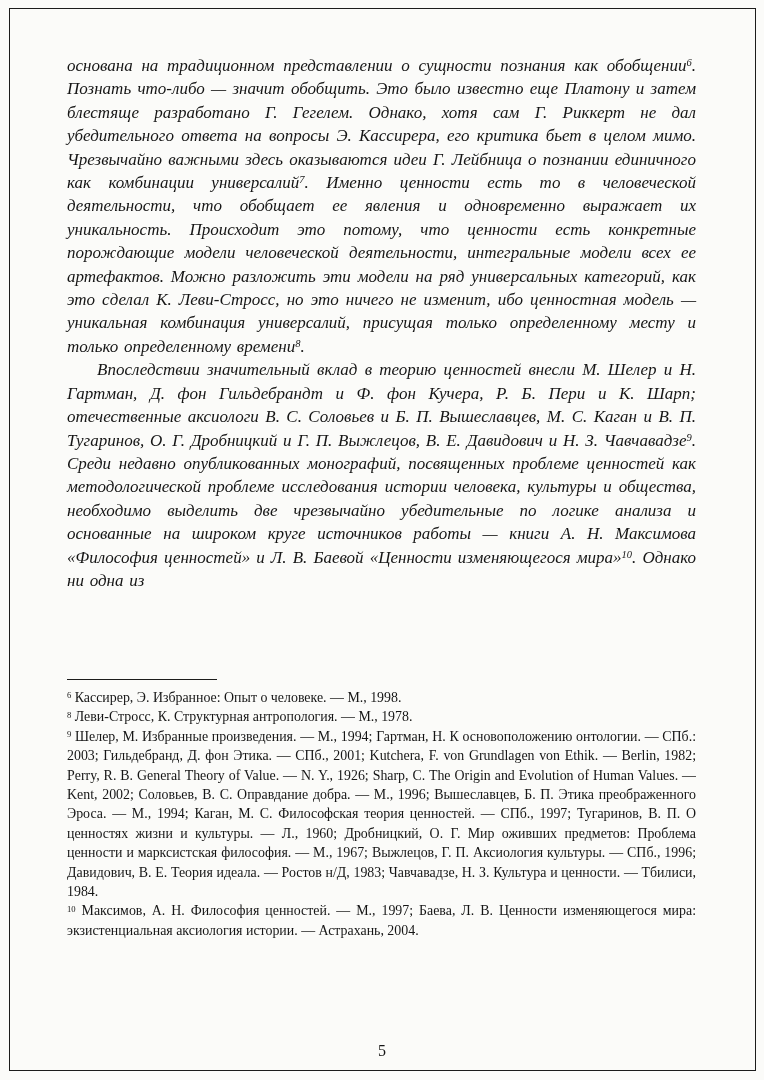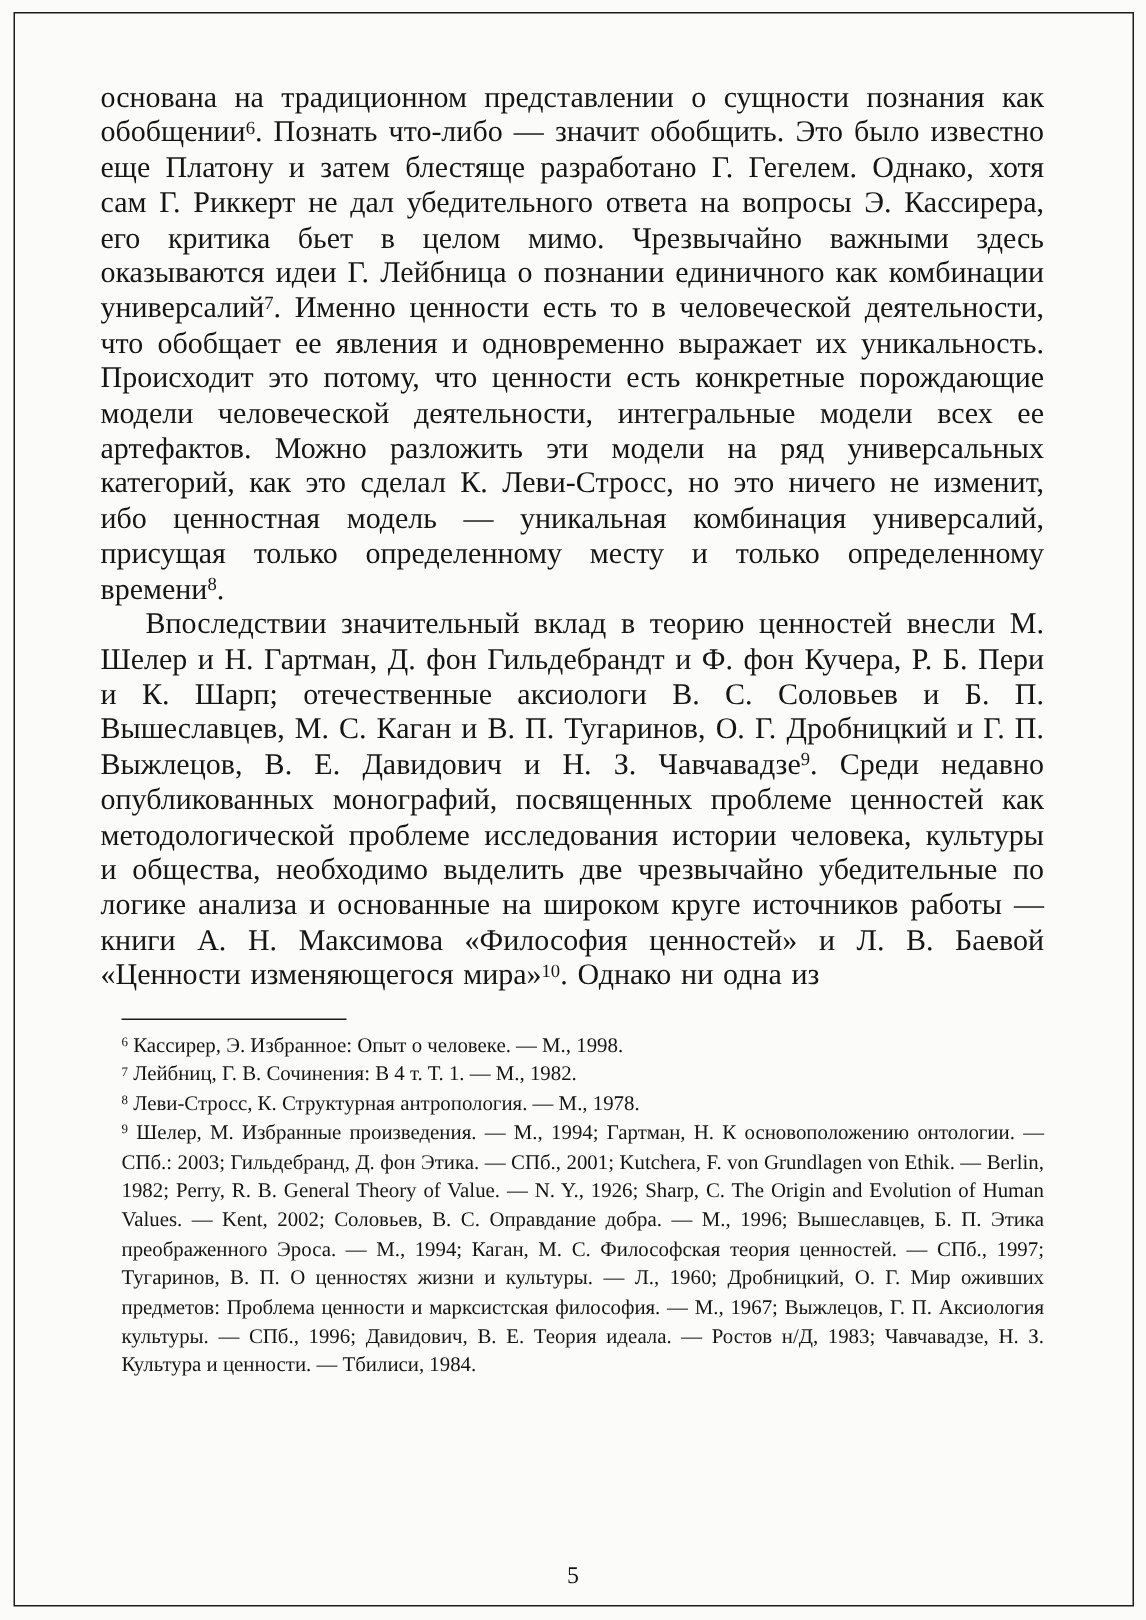--- a/index.html
+++ b/index.html
@@ -17,36 +17,37 @@
     left: 9px; top: 8px; right: 8px; bottom: 9px;
     border: 1.5px solid #1c1c1c;
     pointer-events: none;
   }
   .body-block {
     position: absolute;
     left: 67px; right: 68px; top: 54px;
   }
   .body-block p {
     margin: 0;
-    font-size: 20px;
+    font-size: 17px;
     line-height: 23.4px;
     text-align: justify;
     word-spacing: 1.5px;
+    font-style: italic;
   }
   .body-block p.indent { text-indent: 30px; }
   sup {
     font-size: 0.62em;
     line-height: 0;
     vertical-align: baseline;
     position: relative;
     top: -0.45em;
   }
   .footnote-block {
     position: absolute;
-    left: 67px; right: 68px; top: 679px; margin-left: 14px;
+    left: 67px; right: 68px; top: 679px;
   }
   .footnote-sep {
     width: 150px;
     height: 0;
     border-top: 1.6px solid #1c1c1c;
     margin: 0 0 8px 0;
   }
   .footnote-block p {
     margin: 0;
     font-size: 13.9px;
@@ -68,19 +69,19 @@
 
 <div class="body-block" id="body-block">
     <p><span>основана на традиционном представлении о сущности познания как обобщении</span><sup>6</sup><span>. Познать что-либо — значит обобщить. Это было известно еще Платону и затем блестяще разработано Г. Гегелем. Однако, хотя сам Г. Риккерт не дал убедительного ответа на вопросы Э. Кассирера, его критика бьет в целом мимо. Чрезвычайно важными здесь оказываются идеи Г. Лейбница о познании единичного как комбинации универсалий</span><sup>7</sup><span>. Именно ценности есть то в человеческой деятельности, что обобщает ее явления и одновременно выражает их уникальность. Происходит это потому, что ценности есть конкретные порождающие модели человеческой деятельности, интегральные модели всех ее артефактов. Можно разложить эти модели на ряд универсальных категорий, как это сделал К. Леви-Стросс, но это ничего не изменит, ибо ценностная модель — уникальная комбинация универсалий, присущая только определенному месту и только определенному времени</span><sup>8</sup><span>.</span></p>
     <p class="indent"><span>Впоследствии значительный вклад в теорию ценностей внесли М. Шелер и Н. Гартман, Д. фон Гильдебрандт и Ф. фон Кучера, Р. Б. Пери и К. Шарп; отечественные аксиологи В. С. Соловьев и Б. П. Вышеславцев, М. С. Каган и В. П. Тугаринов, О. Г. Дробницкий и Г. П. Выжлецов, В. Е. Давидович и Н. З. Чавчавадзе</span><sup>9</sup><span>. Среди недавно опубликованных монографий, посвященных проблеме ценностей как методологической проблеме исследования истории человека, культуры и общества, необходимо выделить две чрезвычайно убедительные по логике анализа и основанные на широком круге источников работы — книги А. Н. Максимова «Философия ценностей» и Л. В. Баевой «Ценности изменяющегося мира»</span><sup>10</sup><span>. Однако ни одна из</span></p>
   </div>
 
 <div class="footnote-block">
   <div class="footnote-sep"></div>
   <div id="footnotes">
       <p><sup>6</sup><span> Кассирер, Э. Избранное: Опыт о человеке. — М., 1998.</span></p>
-      <p><sup>7</sup><span> Лейбниц, Г. В. Сочинения: В 4 т. Т. 1. — М., 1982.</span></p>
       <p><sup>8</sup><span> Леви-Стросс, К. Структурная антропология. — М., 1978.</span></p>
       <p><sup>9</sup><span> Шелер, М. Избранные произведения. — М., 1994; Гартман, Н. К основоположению онтологии. — СПб.: 2003; Гильдебранд, Д. фон Этика. — СПб., 2001; Kutchera, F. von Grundlagen von Ethik. — Berlin, 1982; Perry, R. B. General Theory of Value. — N. Y., 1926; Sharp, C. The Origin and Evolution of Human Values. — Kent, 2002; Соловьев, В. С. Оправдание добра. — М., 1996; Вышеславцев, Б. П. Этика преображенного Эроса. — М., 1994; Каган, М. С. Философская теория ценностей. — СПб., 1997; Тугаринов, В. П. О ценностях жизни и культуры. — Л., 1960; Дробницкий, О. Г. Мир оживших предметов: Проблема ценности и марксистская философия. — М., 1967; Выжлецов, Г. П. Аксиология культуры. — СПб., 1996; Давидович, В. Е. Теория идеала. — Ростов н/Д, 1983; Чавчавадзе, Н. З. Культура и ценности. — Тбилиси, 1984.</span></p>
+      <p><sup>10</sup><span> Максимов, А. Н. Философия ценностей. — М., 1997; Баева, Л. В. Ценности изменяющегося мира: экзистенциальная аксиология истории. — Астрахань, 2004.</span></p>
     </div>
 </div>
 
 <div class="page-number">5</div>
 
 </body></html>

